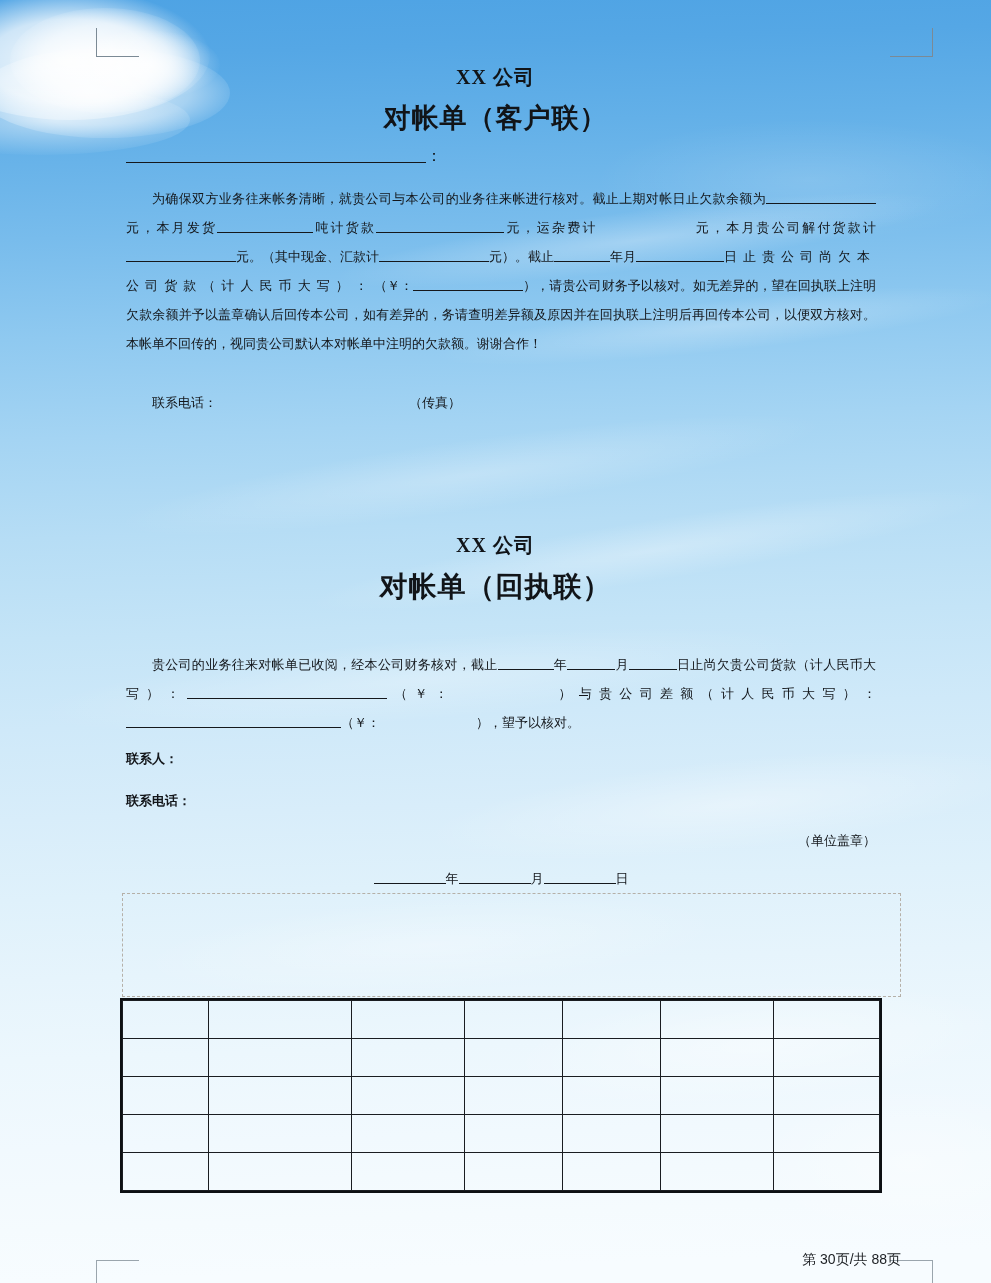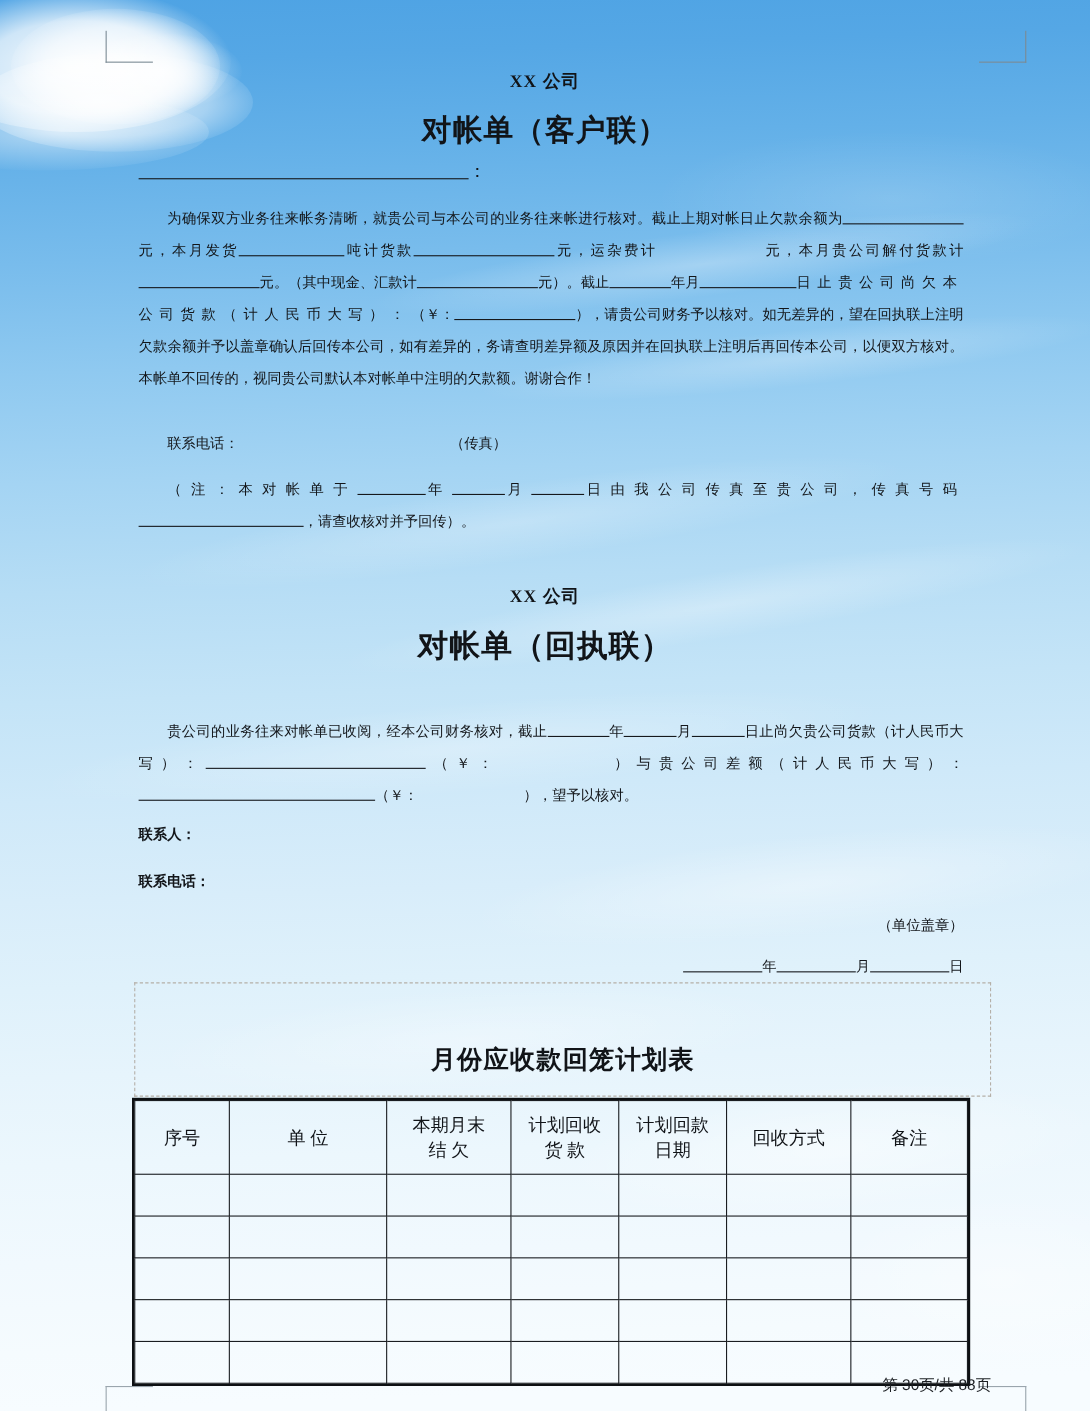--- a/index.html
+++ b/index.html
@@ -99,21 +99,21 @@
   #content {
     position: absolute;
     left: 0; top: 0;
     width: 991px; height: 1283px;
     color: #111418;
   }
 
   .doc-title {
     text-align: center;
     font-weight: bold;
-    font-size: 16px;
+    font-size: 20px;
     letter-spacing: 1px;
   }
   .t1 { position: absolute; left: 0; top: 64px; width: 991px; }
   .t2 { position: absolute; left: 0; top: 100px; width: 991px; font-size: 27px; }
   .t3 { position: absolute; left: 0; top: 532px; width: 991px; }
   .t4 { position: absolute; left: 0; top: 568px; width: 991px; font-size: 28px; }
 
   .addr-line {
     position: absolute;
     left: 126px; top: 146px;
@@ -137,21 +137,21 @@
   }
   .p-body1 { left: 126px; top: 184px; width: 750px; text-indent: 2em; }
   .p-contact { left: 126px; top: 388px; width: 750px; text-indent: 2em; }
   .p-note    { left: 126px; top: 430px; width: 750px; text-indent: 2em; }
 
   .p-xx      { left: 126px; top: 608px; width: 750px; font-size: 16.5px; }
   .p-body2   { left: 126px; top: 650px; width: 750px; text-indent: 2em; }
   .p-person  { left: 126px; top: 744px; width: 750px; font-weight: bold; }
   .p-phone   { left: 126px; top: 786px; width: 750px; font-weight: bold; }
   .p-seal    { left: 126px; top: 826px; width: 750px; text-align: right; padding-right: 130px; }
-  .p-date    { left: 126px; top: 864px; width: 750px; text-align: right; }
+  .p-date    { left: 126px; top: 864px; width: 750px; text-align: center; }
 
   .gap { display: inline-block; border-bottom: 1.3px solid #15181c; height: 13px; vertical-align: -1px; }
   .g48 { width: 48px; }
   .g56 { width: 56px; }
   .g62 { width: 62px; }
   .g72 { width: 72px; }
   .g88 { width: 88px; }
   .g96 { width: 96px; }
   .g110 { width: 110px; }
   .g128 { width: 128px; }
@@ -255,80 +255,50 @@
     </div>
 
     <div class="para p-body1">
       <span>为确保双方业务往来帐务清晰，就贵公司与本公司的业务往来帐进行核对。截止上期对帐日止欠款余额为</span><span class="gap g110"></span><span>元，本月发货</span><span class="gap g96"></span><span>吨计货款</span><span class="gap g128"></span><span>元，运杂费计</span><span class="blank-wide"></span><span>元，本月贵公司解付货款计</span><span class="gap g110"></span><span>元。（其中现金、汇款计</span><span class="gap g110"></span><span>元）。截止</span><span class="gap g56"></span><span>年</span><span>月</span><span class="gap g88"></span><span class="spaced">日止贵公司尚欠本公司货款（计人民币大写）：</span><span>（￥：</span><span class="gap g110"></span><span>），请贵公司财务予以核对。如无差异的，望在回执联上注明欠款余额并予以盖章确认后回传本公司，如有差异的，务请查明差异额及原因并在回执联上注明后再回传本公司，以便双方核对。本帐单不回传的，视同贵公司默认本对帐单中注明的欠款额。谢谢合作！</span>
     </div>
 
     <div class="para p-contact">
       <span>联系电话：</span><span class="blank-wide"></span><span class="blank-wide"></span><span>（传真）</span>
     </div>
 
-    <div class="para p-note">
-      <span class="spaced">（注：本对帐单于</span><span class="gap g62"></span><span class="spaced">年</span><span class="gap g48"></span><span class="spaced">月</span><span class="gap g48"></span><span class="spaced">日由我公司传真至贵公司，传真号码</span><span class="gap g150"></span><span>，请查收核对并予回传）。</span>
-    </div>
 
     <div class="doc-title t3">XX 公司</div>
     <div class="doc-title t4">对帐单（回执联）</div>
 
 
     <div class="para p-body2">
       <span>贵公司的业务往来对帐单已收阅，经本公司财务核对，截止</span><span class="gap g56"></span><span>年</span><span class="gap g48"></span><span>月</span><span class="gap g48"></span><span>日止尚欠贵公司货款（计人民币大写）：</span><span class="gap g200"></span><span>（￥：</span><span class="blank-wide"></span><span>）与贵公司差额（计人民币大写）：</span><span class="gap g215"></span><span>（￥：</span><span class="blank-wide"></span><span>），望予以核对。</span>
     </div>
 
     <div class="para p-person">联系人：</div>
     <div class="para p-phone">联系电话：</div>
     <div class="para p-seal">（单位盖章）</div>
 
     <div class="para p-date">
       <span class="gap g72"></span><span>年</span><span class="gap g72"></span><span>月</span><span class="gap g72"></span><span>日</span>
     </div>
 
     <div class="tablebox"></div>
-    <div class="table-caption">月份应收款回笼计划表</div>
 
     <table class="plan">
       <colgroup>
         <col style="width:86px">
           <col style="width:143px">
           <col style="width:113px">
         <col style="width:98px">
           <col style="width:98px">
           <col style="width:113px">
           <col style="width:106px">
       </colgroup>
       <tbody>
-        <tr class="hdr">
-          <td>
-            <span>序号</span>
-          </td>
-          <td>
-            <span>单  位</span>
-          </td>
-          <td class="two-line">
-            <span>本期月末</span>
-            <span>结  欠</span>
-          </td>
-          <td class="two-line">
-            <span>计划回收</span>
-            <span>货  款</span>
-          </td>
-          <td class="two-line">
-            <span>计划回款</span>
-            <span>日期</span>
-          </td>
-          <td>
-            <span>回收方式</span>
-          </td>
-          <td>
-            <span>备注</span>
-          </td>
-        </tr>
 
         <tr class="body">
           <td></td>
           <td></td>
           <td></td>
           <td></td>
           <td></td>
           <td></td>
           <td></td>
         </tr>

